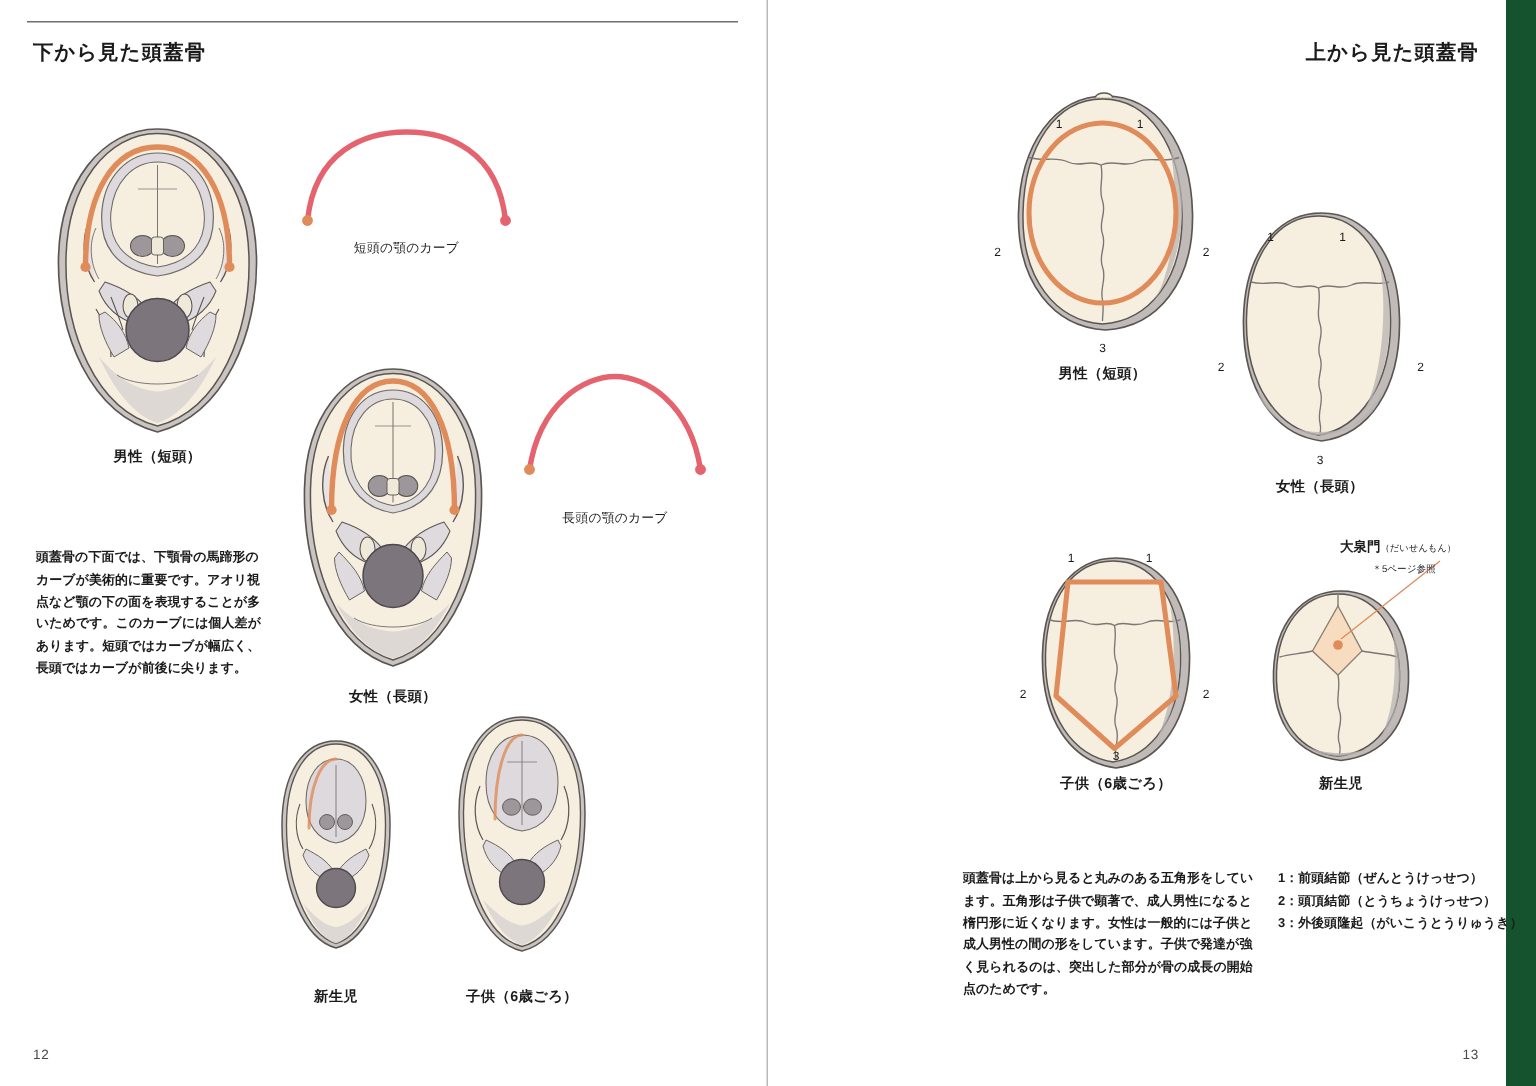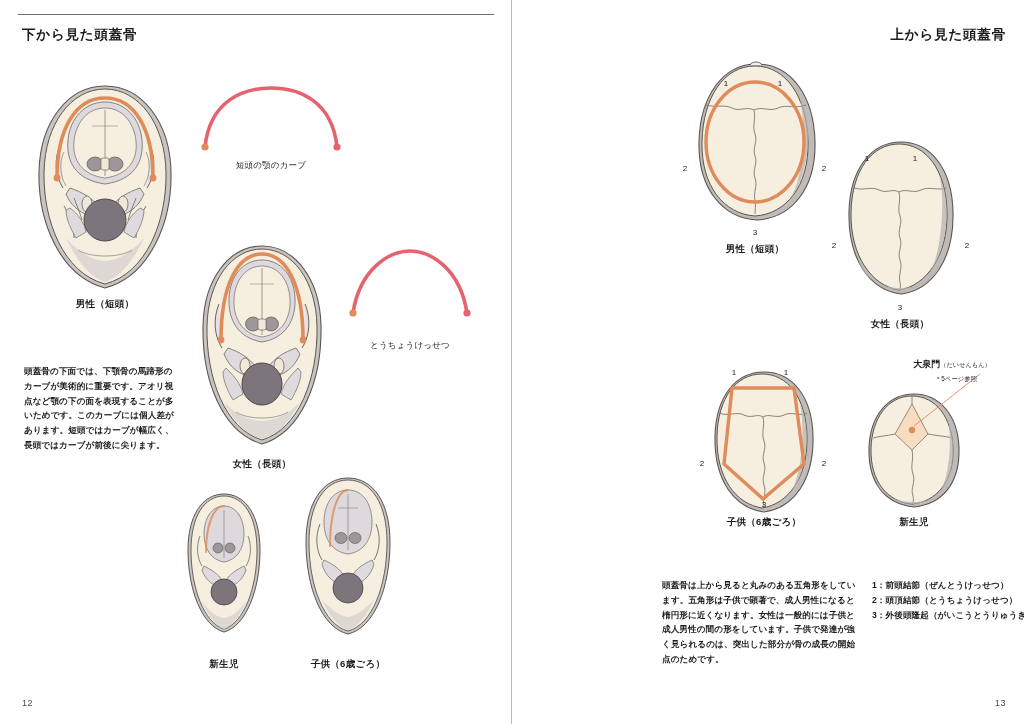--- a/index.html
+++ b/index.html
@@ -14,21 +14,21 @@
     position: relative;
     width: 1024px; height: 724px;
     background: #14532d;
   }
   .page {
     position: absolute;
     top: 0; height: 724px;
     background: #ffffff;
   }
   #page-left  { left: 0;   width: 512px; }
-  #page-right { left: 512px; width: 512px; }
+  #page-right { left: 492px; width: 512px; }
 
   .gutter {
     position: absolute;
     left: 511px; top: 0;
     width: 1px; height: 724px;
     background: #b9b9b9;
   }
 
   .hrule {
     position: absolute;
@@ -226,21 +226,21 @@
     </div>
     <div class="caption" style="left:262px; top:458px;">女性（長頭）</div>
 
     <div class="fig" style="left:344px; top:246px;">
       <svg width="132" height="76" viewBox="0 0 132 76">
         <path d="M9 67 C16 22 46 5 66 5 C86 5 116 22 123 67" fill="none" stroke="#e4636e" stroke-width="3.6" stroke-linecap="round"></path>
         <circle cx="9" cy="67" r="3.6" fill="#e08b5a"></circle>
         <circle cx="123" cy="67" r="3.6" fill="#e4636e"></circle>
       </svg>
     </div>
-    <div class="sub-caption" style="left:410px; top:340px;">とうちょうけっせつ</div>
+    <div class="sub-caption" style="left:410px; top:340px;">長頭の顎のカーブ</div>
 
     <div class="bodytext" style="left:24px; top:364px; width:150px;">頭蓋骨の下面では、下顎骨の馬蹄形のカーブが美術的に重要です。アオリ視点など顎の下の面を表現することが多いためです。このカーブには個人差があります。短頭ではカーブが幅広く、長頭ではカーブが前後に尖ります。</div>
 
     <div class="fig" style="left:180px; top:490px;">
       <svg width="88" height="148" viewBox="0 0 88 148">
         <path d="M44 4 C66 4 80 26 80 60 C80 100 66 136 44 142 C22 136 8 100 8 60 C8 26 22 4 44 4 Z" fill="#c9c4c2" stroke="#5a5550" stroke-width="1"></path>
         <path d="M44 6 C64 6 77 27 77 60 C77 98 64 133 44 139 C24 133 11 98 11 60 C11 27 24 6 44 6 Z" fill="#f6efe0" stroke="#5a5550" stroke-width="0.9"></path>
         <path d="M44 16 C56 16 64 28 64 44 C64 60 56 70 44 72 C32 70 24 60 24 44 C24 28 32 16 44 16 Z" fill="#ddd9dc" stroke="#6e6a66" stroke-width="0.7"></path>
         <path d="M44 20 L44 68" stroke="#7a7672" stroke-width="0.6" fill="none"></path>
         <ellipse cx="38" cy="58" rx="5" ry="5" fill="#9d969b" stroke="#5a5550" stroke-width="0.6"></ellipse>

